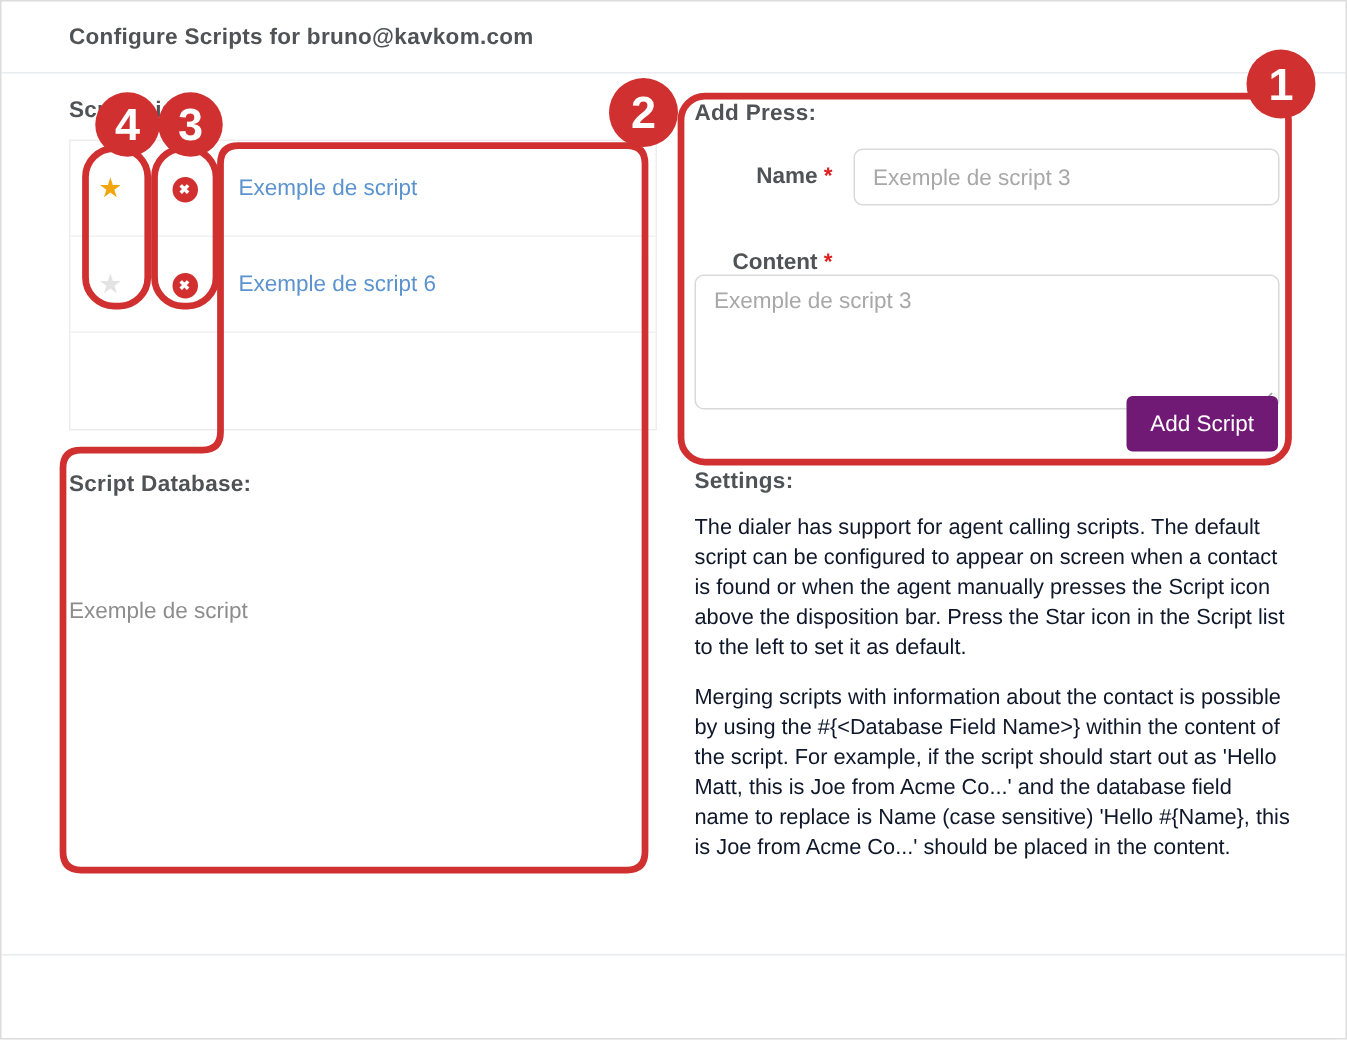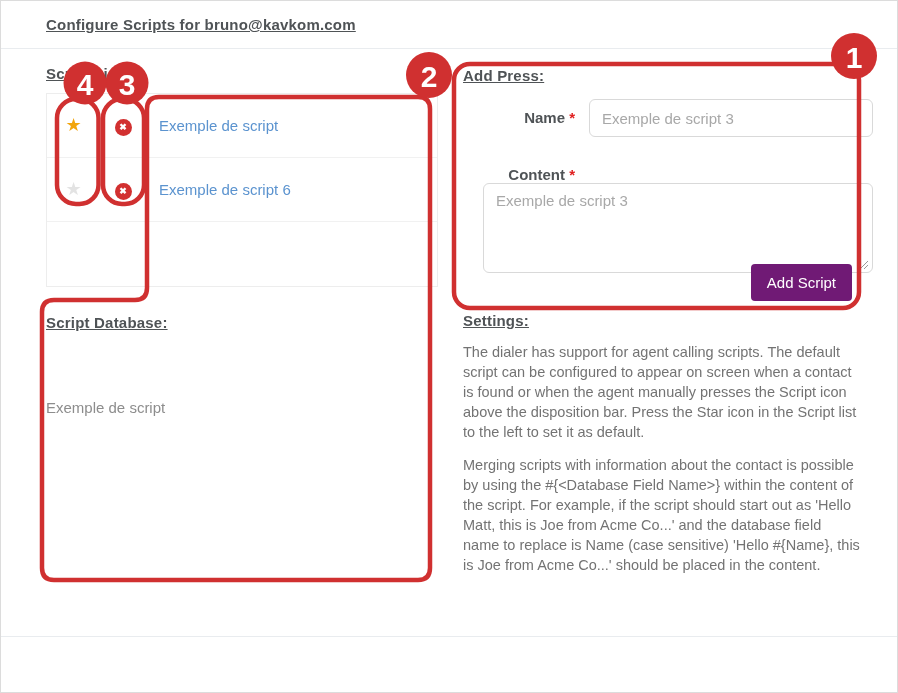--- a/index.html
+++ b/index.html
@@ -4,21 +4,21 @@
 <style>
   * { margin:0; padding:0; box-sizing:border-box; }
   html,body { background:#f4f4f4; }
   body { font-family:"Liberation Sans", sans-serif; }
   .modal {
     position:relative; width:898px; height:693px; background:#fff;
     border:1px solid #dcdcdc; box-shadow:0 0 10px rgba(0,0,0,.12);
     overflow:hidden;
   }
   .abs { position:absolute; }
-  .bold-label { font-size:15px; font-weight:bold; color:#4f5356; letter-spacing:.2px;text-decoration:underline; }
+  .bold-label { font-size:15px; font-weight:bold; color:#4f5356; letter-spacing:.2px; }
 
   
   .modal-title { left:45px; top:15px; }
   .hline { left:0; right:0; height:1px; background:#e9ecef; }
 
   
   .script-table { left:45px; top:92px; width:392px; border:1px solid #ededed; background:#fff; }
   .srow { display:flex; align-items:center; height:64px; border-bottom:1px solid #f1f1f1; }
   .srow:last-child { border-bottom:none; }
   .cell-star { width:53px; text-align:center; cursor:pointer; }
@@ -35,21 +35,21 @@
 
   
   .sc-label { left:45px; top:313px; }
   .tabs { left:45px; top:347px; width:392px; display:flex; border-bottom:1px solid #e8e8e8; }
   .tab { width:62px; text-align:center; padding:8px 0; font-size:15px; color:#75797c; cursor:pointer; }
   .tab.active { color:#2e7cb5; border-bottom:3px solid #2e7cb5; margin-bottom:-1px; }
   .sc-text { left:45px; top:398px; font-size:15px; color:#8d8d8d; }
 
   
   .as-label { left:462px; top:66px; }
-  .form-row { left:482px; width:390px; display:flex;justify-content:flex-end; }
+  .form-row { left:462px; width:390px; display:flex;justify-content:flex-end; }
   .row-name { top:98px; }
   .row-content { top:156px;flex-direction:column; }
   .f-label { width:106px; text-align:right; padding-right:14px; font-size:15px; font-weight:bold; color:#4f5356; }
   .row-name .f-label { line-height:38px; }
   .row-content .f-label { padding-top:9px; }
   .req { color:#e02020; }
   .f-input {
     flex:1; height:38px; border:1px solid #d9d9d9; border-radius:6px;
     padding:0 12px; font-size:15px; color:#555; font-family:"Liberation Sans", sans-serif;
     outline:none; background:#fff;
@@ -63,21 +63,21 @@
   .f-input::placeholder, .f-textarea::placeholder { color:#a8a8a8; }
   .grip { position:absolute; right:4px; bottom:7px; }
   .btn-add {
     right:45px; top:263px; background:#701a75; color:#fff; border:none;
     border-radius:4px; padding:10px 16px; font-size:15px; cursor:pointer;
     font-family:"Liberation Sans", sans-serif;
   }
 
   
   .settings { left:462px; top:311px; width:398px; }
-  .settings p { font-size:14.5px; color:#737373; line-height:1.38; margin-top:13px; }
+  .settings p { font-size:14.5px; color:#0f172a; line-height:1.38; margin-top:13px; }
 
   
   .fline { top:635px; }
   .btn-close {
     right:14px; top:643px; background:#ecb100; color:#fff; border:none;
     border-radius:4px; padding:10px 18px; font-size:15px; cursor:pointer;
     font-family:"Liberation Sans", sans-serif;
   }
 
   

